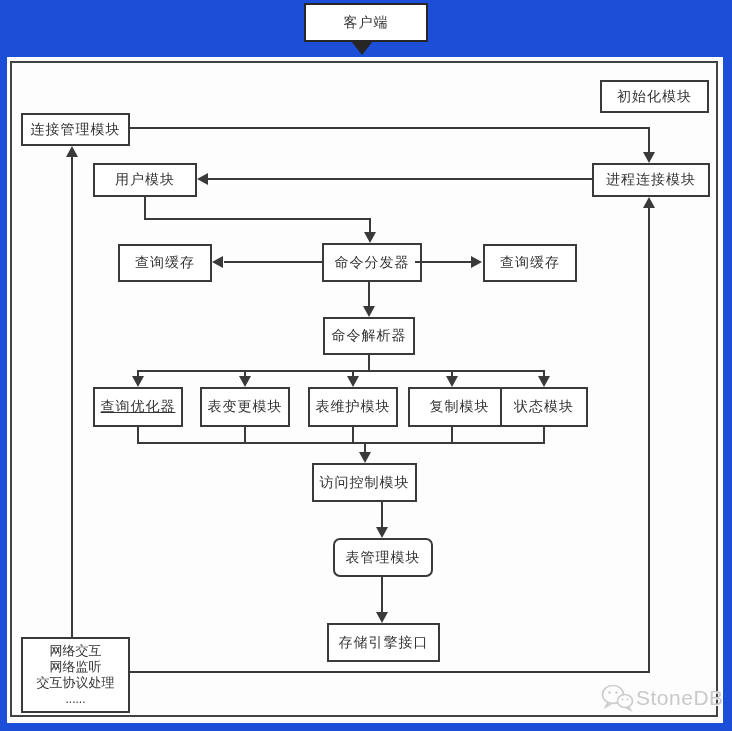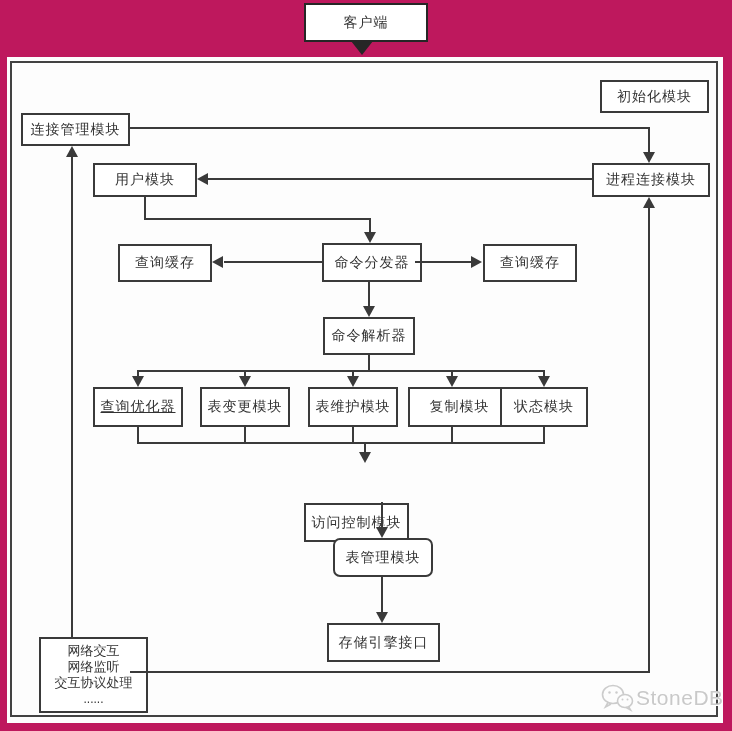--- a/index.html
+++ b/index.html
@@ -1,18 +1,18 @@
 <!DOCTYPE html>
 <html><head>
 <meta charset="utf-8">
 <style>
   html,body{margin:0;padding:0;background:#000;}
   body{width:732px;height:731px;position:relative;overflow:hidden;
        font-family:"Liberation Sans","DejaVu Sans",sans-serif;}
-  .stage{position:absolute;left:0;top:0;width:732px;height:731px;background:#be185d;}
+  .stage{position:absolute;left:0;top:0;width:732px;height:731px;background:#1d4ed8;}
   .canvas{position:absolute;left:7px;top:57px;width:716px;height:666px;background:#fdfdfd;}
   .frame{position:absolute;left:10px;top:61px;width:708px;height:656px;
          border:2px solid #424242;box-sizing:border-box;}
   .box{position:absolute;background:#fff;border:2px solid #3a3a3a;box-sizing:border-box;
        display:flex;align-items:center;justify-content:center;
        font-size:14px;color:#333;letter-spacing:1px;white-space:nowrap;}
   
   .n-client{left:304px;top:3px;width:124px;height:39px;border-color:#262626;z-index:3;}
   .client-tail{position:absolute;left:351px;top:41px;width:0;height:0;z-index:3;
        border-left:11px solid transparent;border-right:11px solid transparent;
@@ -23,24 +23,24 @@
   .n-procconn{left:592px;top:163px;width:118px;height:34px;}
   .n-querycache{left:118px;top:244px;width:94px;height:38px;}
   .n-dispatch{left:322px;top:243px;width:100px;height:39px;text-align:center;}
   .n-logrecord{left:483px;top:244px;width:94px;height:38px;}
   .n-parser{left:323px;top:317px;width:92px;height:38px;}
   .n-queryopt{left:93px;top:387px;width:90px;height:40px;text-decoration:underline;}
   .n-tablechange{left:200px;top:387px;width:90px;height:40px;}
   .n-tablemaint{left:308px;top:387px;width:90px;height:40px;}
   .n-replication{left:408px;top:387px;width:103px;height:40px;}
   .n-status{left:500px;top:387px;width:88px;height:40px;}
-  .n-accessctrl{left:304px;top:463px;width:105px;height:39px;margin-top:40px;}
+  .n-accessctrl{left:312px;top:463px;width:105px;height:39px;}
   .n-tablemgmt{left:333px;top:538px;width:100px;height:39px;border-radius:7px;}
   .n-storage{left:327px;top:623px;width:113px;height:39px;}
-  .n-network{left:39px;top:637px;width:109px;height:76px;flex-direction:column;
+  .n-network{left:21px;top:637px;width:109px;height:76px;flex-direction:column;
              font-size:13px;line-height:16px;letter-spacing:0;}
   
   .hl{position:absolute;height:2px;background:#3a3a3a;}
   .vl{position:absolute;width:2px;background:#3a3a3a;}
   .arr{position:absolute;width:0;height:0;}
   .a-d{border-left:6px solid transparent;border-right:6px solid transparent;border-top:11px solid #3a3a3a;}
   .a-u{border-left:6px solid transparent;border-right:6px solid transparent;border-bottom:11px solid #3a3a3a;}
   .a-l{border-top:6px solid transparent;border-bottom:6px solid transparent;border-right:11px solid #3a3a3a;}
   .a-r{border-top:6px solid transparent;border-bottom:6px solid transparent;border-left:11px solid #3a3a3a;}
   

